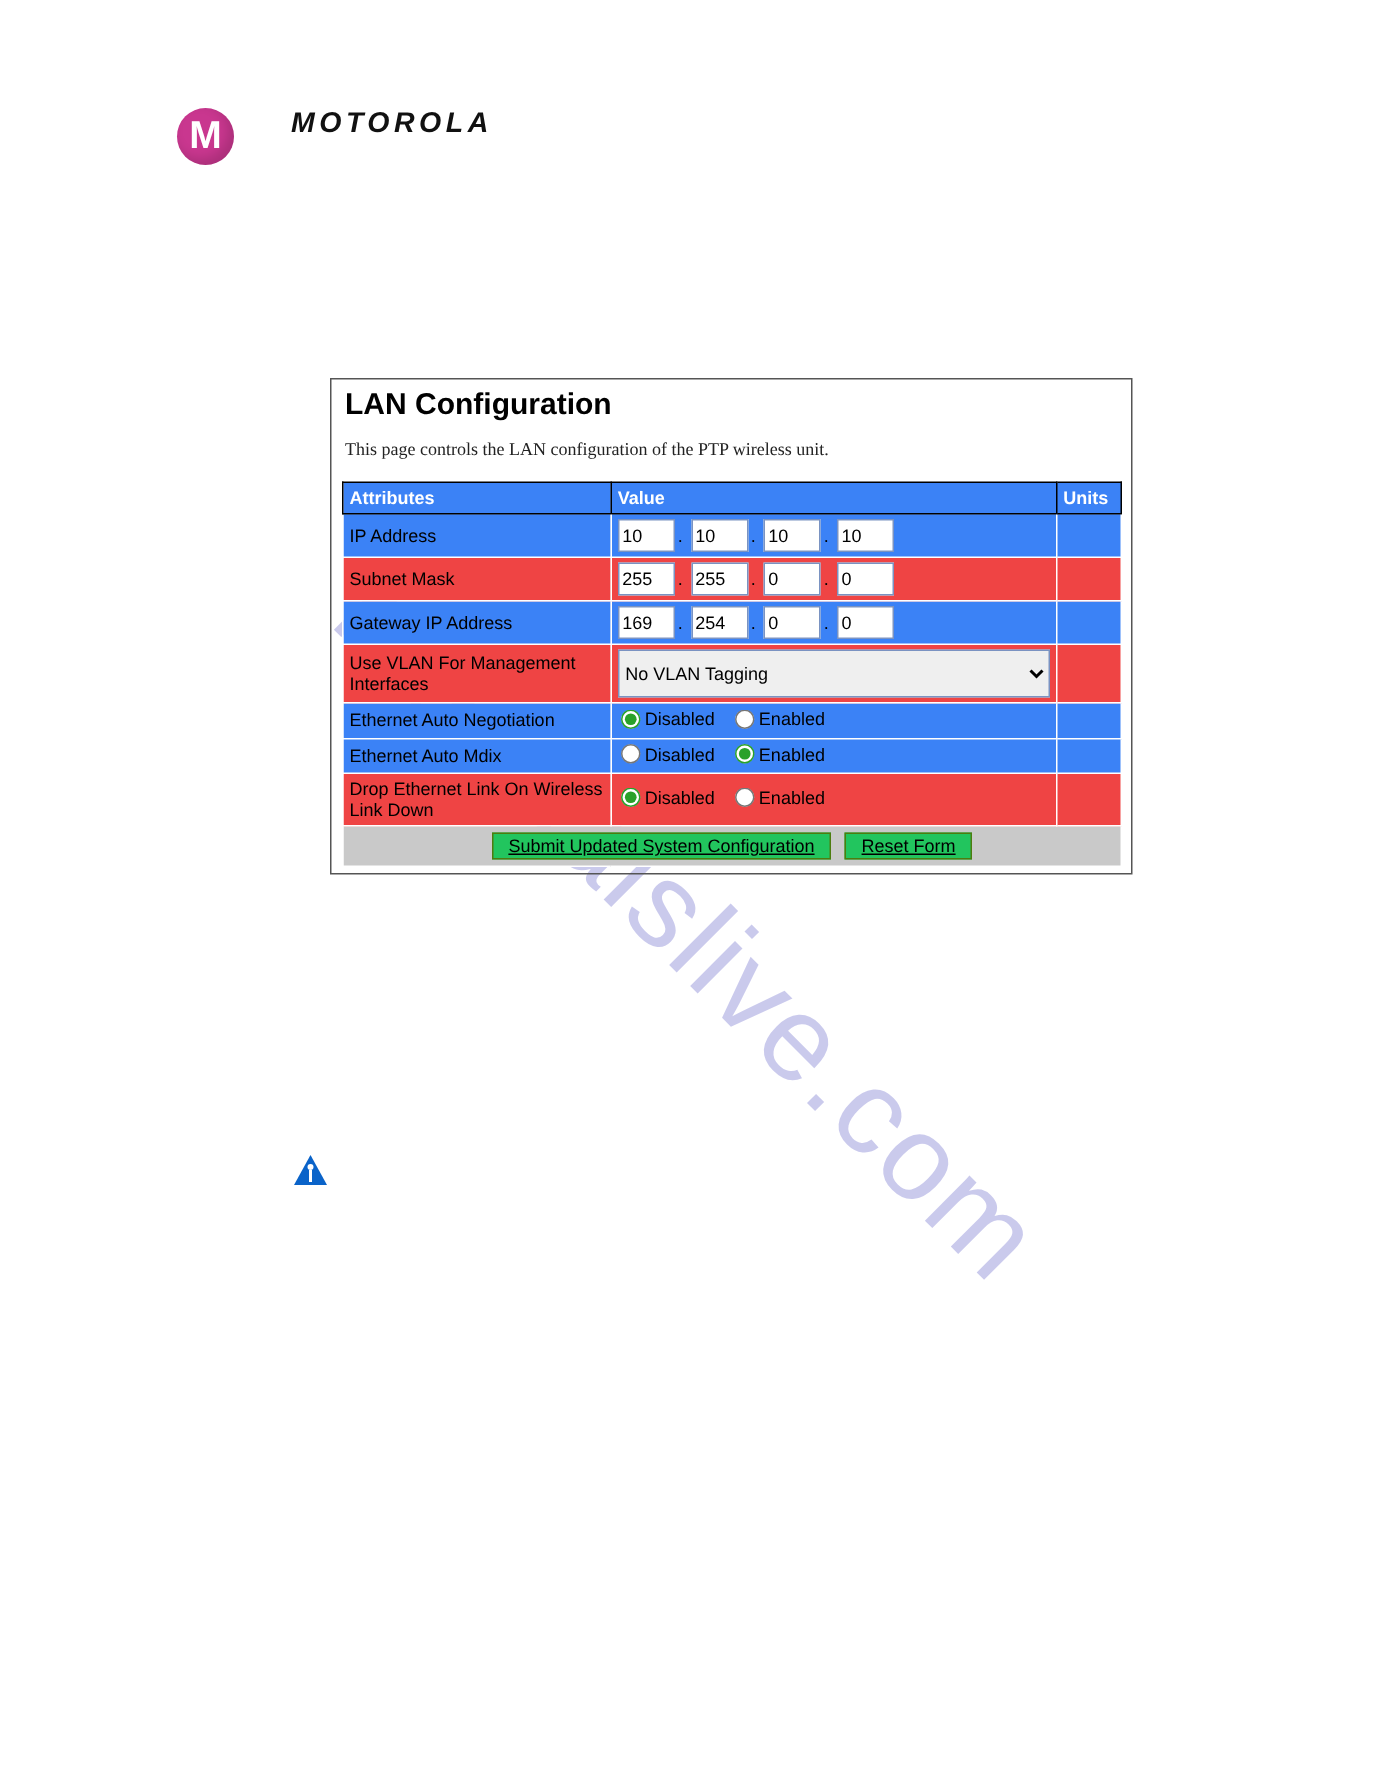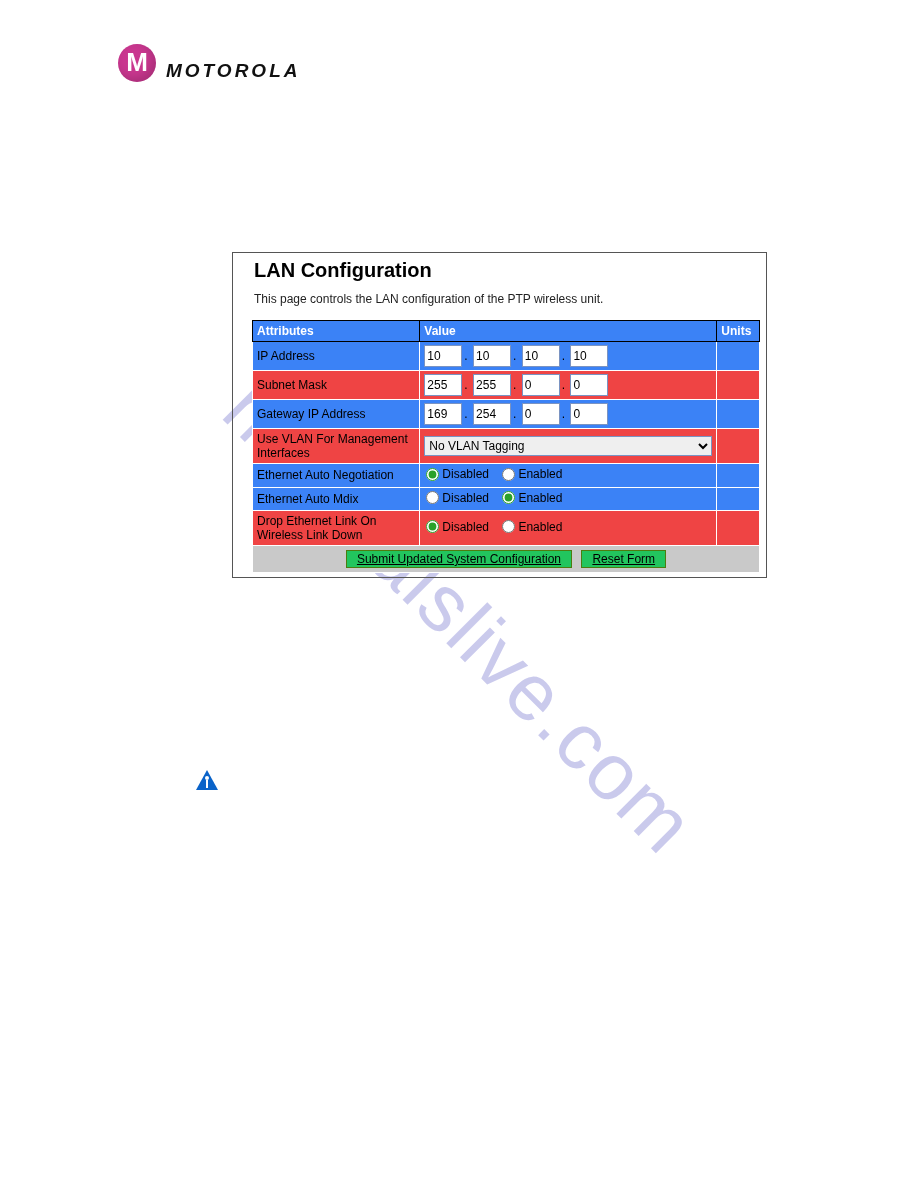--- a/index.html
+++ b/index.html
@@ -8,23 +8,24 @@
     width: 918px;
     height: 1188px;
     font-family: Arial, Helvetica, sans-serif;
     background: #fff;
     position: relative;
     overflow: hidden;
   }
   .logo-row {
     position: absolute;
     left: 118px;
-    top: 44px;
+    top: 72px;
     display: flex;
-    align-items: flex-end;
+    align-items: flex-start;
+    gap: 28px;
   }
   .logo-circle {
     width: 38px;
     height: 38px;
     border-radius: 50%;
     background: #c9378f;
     position: relative;
     margin-right: 10px;
     box-shadow: inset -4px -4px 8px rgba(0,0,0,0.15);
   }
@@ -42,36 +43,37 @@
   .logo-text {
     font-weight: 900;
     letter-spacing: 3px;
     font-size: 19px;
     color: #111;
     font-style: italic;
   }
 
   .panel {
     position: absolute;
-    left: 232px;
+    left: 220px;
     top: 252px;
     width: 535px;
     border: 1px solid #555;
-    padding: 6px 6px 4px 19px;
+    padding: 6px 6px 4px 7px;
     box-sizing: border-box;
   }
   .panel h2 {
     margin: 0 0 10px 2px;
     font-size: 20px;
     font-weight: bold;
   }
   .panel-desc {
     margin: 0 0 14px 2px;
     font-size: 12px;
     color: #222;
+    font-family: Liberation Serif, serif;
   }
   table.config {
     width: 100%;
     border-collapse: collapse;
     font-size: 12px;
   }
   table.config th {
     background: #3b82f6;
     color: #fff;
     text-align: left;
@@ -92,21 +94,21 @@
     height: 18px;
     font-size: 12px;
     border: 1px solid #7a93c2;
     padding: 1px 2px;
   }
   .dot { padding: 0 2px; }
   select.wide {
     width: 288px;
     font-size: 12px;
     border: 1px solid #7a93c2;
-    height: 20px;
+    height: 32px;
   }
   select.med {
     width: 180px;
     font-size: 12px;
     border: 1px solid #7a93c2;
     height: 20px;
   }
   .radio-wrap { display: inline-flex; align-items: center; margin-right: 8px; justify-content: flex-end; }
   .radio-wrap input { margin: 0 3px 0 2px; accent-color: #2aa12a; }
   .btn {

